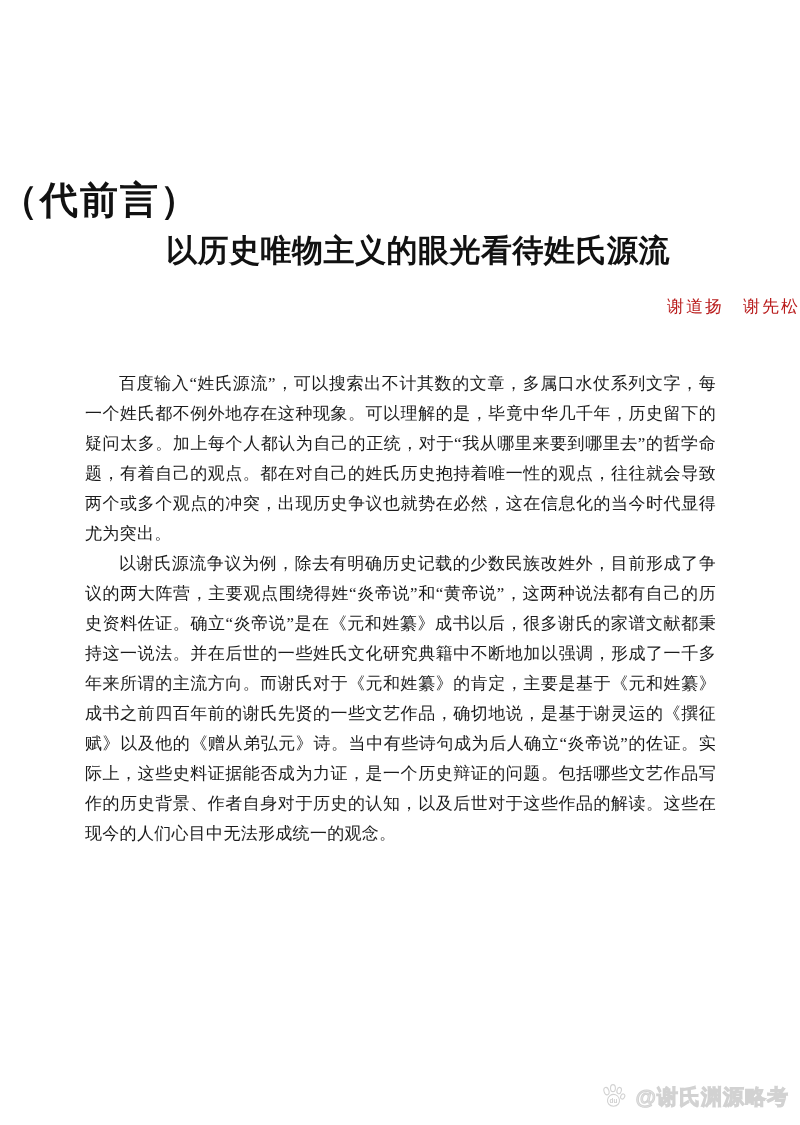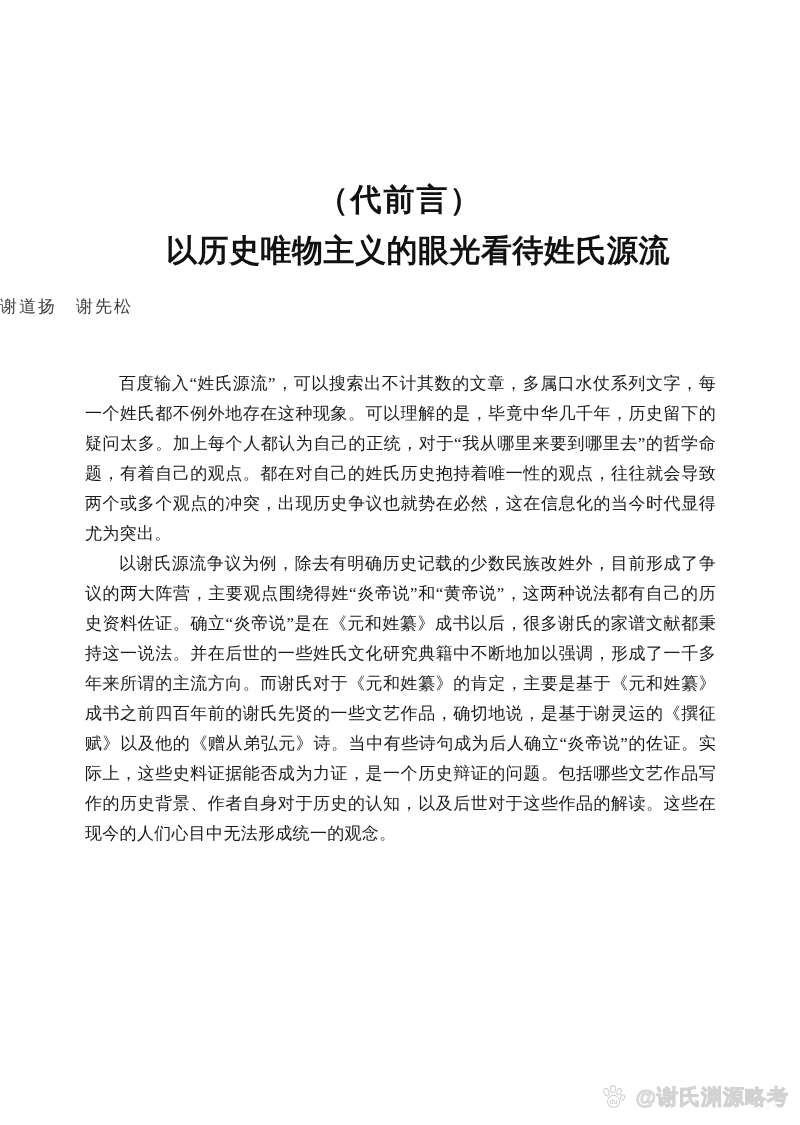--- a/index.html
+++ b/index.html
@@ -11,65 +11,63 @@
     position: relative;
     overflow: hidden;
   }
   .page {
     width: 800px;
     height: 1125px;
     padding-top: 183px;
     position: relative;
   }
   .title {
-    text-align: center;
     font-family: "Liberation Sans", "DejaVu Sans", sans-serif;
     font-weight: 700;
-    font-size: 31px;
+    font-size: 38px;
     line-height: 34px;
     letter-spacing: 2px;
     color: #111;
   }
   .subtitle {
     text-align: center;
     font-family: "Liberation Sans", "DejaVu Sans", sans-serif;
     font-weight: 700;
     font-size: 31px;
     line-height: 36px;
     letter-spacing: 0.5px;
     margin-top: 16px;
     color: #111;
     padding-left: 36px;
   }
   .authors {
-    text-align: left;
+    text-align: right;
     font-size: 17px;
     line-height: 20px;
     letter-spacing: 2px;
     margin-top: 28px;
-    color: #404040;
+    color: #b91c1c;
   }
   .content {
     margin-top: 52px;
     padding: 0 84px 0 85px;
   }
   .content p {
     font-size: 17px;
     line-height: 30px;
     text-align: justify;
     text-indent: 2em;
     letter-spacing: 0.3px;
     color: #1b1b1b;
   }
   .watermark {
     position: absolute;
     right: 11px;
     bottom: 14px;
     display: flex;
-    align-items: center;
     gap: 9px;
     user-select: none;
   }
   .watermark .paw {
     width: 27px;
     height: 27px;
     display: block;
   }
   .watermark .wm-text {
     font-family: "Liberation Sans", "DejaVu Sans", sans-serif;

